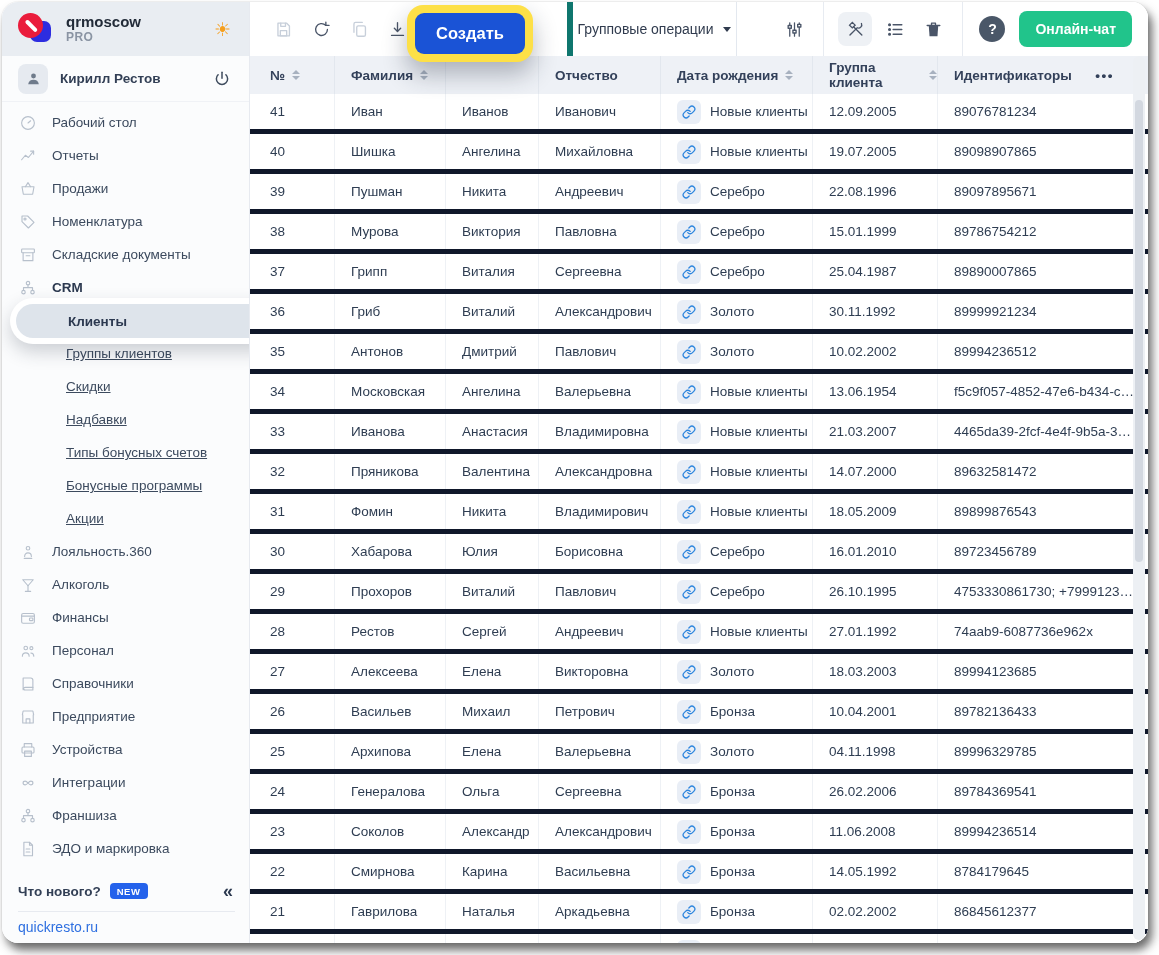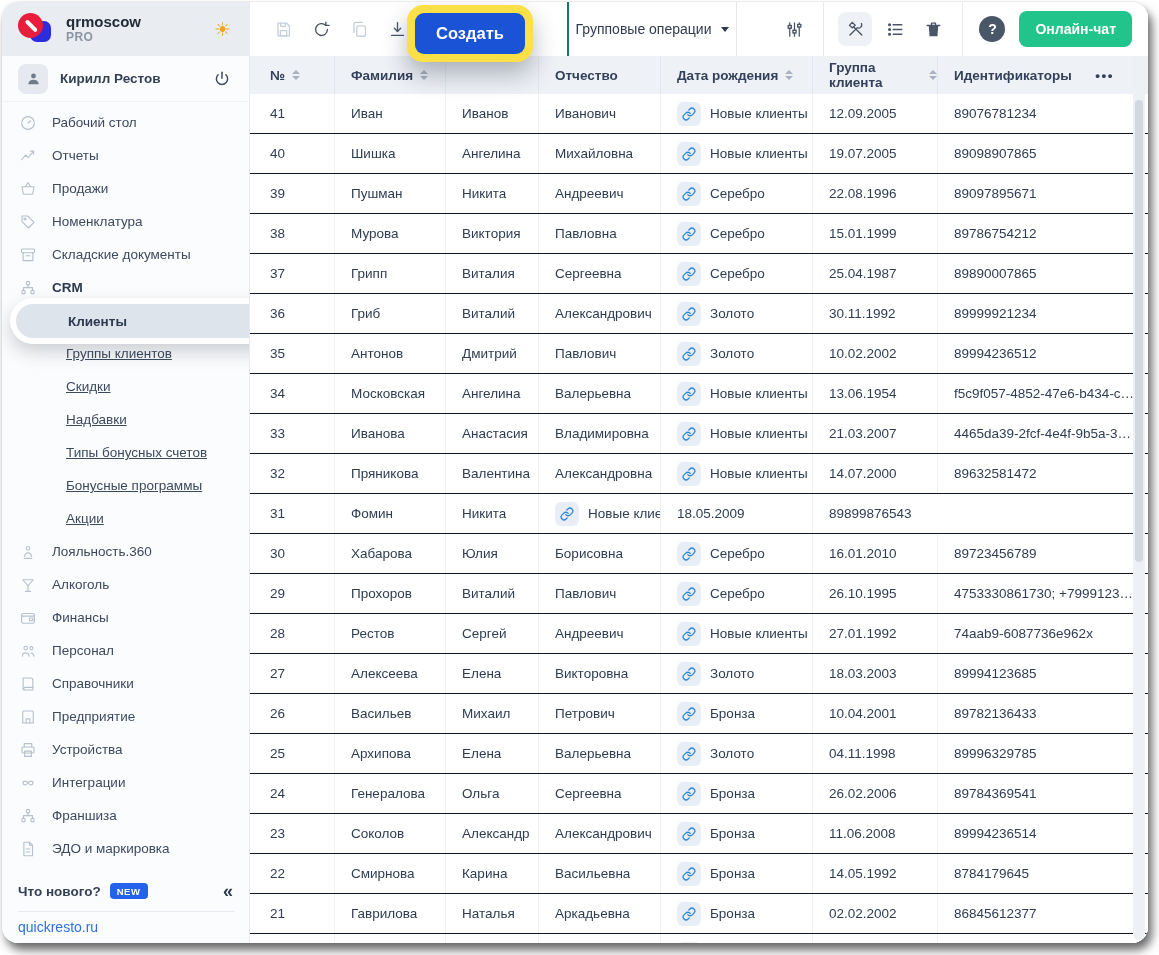--- a/index.html
+++ b/index.html
@@ -41,21 +41,21 @@
   .site-link{ font-size:14px; color:#2e6fe0; cursor:pointer;}
 
   
   .main{ flex:1; min-width:0; display:flex; flex-direction:column; position:relative; background:#fff;}
   .toolbar{ height:54px; flex:none; display:flex; align-items:center; position:relative; background:#fff; padding-left:14px;}
   .tb-ico{ width:38px; height:54px; display:flex; align-items:center; justify-content:center; color:#4a5568; cursor:pointer;}
   .tb-ico svg{ width:19px; height:19px; fill:none; stroke:currentColor; stroke-width:1.7; stroke-linecap:round; stroke-linejoin:round;}
   .tb-ico.disabled{ color:#c7cfda; cursor:default;}
   .btn-delete{ position:absolute; left:222px; top:0; height:54px; display:flex; align-items:center; font-size:14px; color:#c3ccd8; cursor:default;}
   .btn-groupops{ position:absolute; left:317px; top:0; height:54px; width:170px; display:flex; align-items:center; justify-content:center; gap:10px;
-                 border-left:2px solid #0f766e; border-right:1px solid #e3e8ef; font-size:14px; color:#303b4e; cursor:pointer; background:#fff;}
+                 border-left:6px solid #0f766e; border-right:1px solid #e3e8ef; font-size:14px; color:#303b4e; cursor:pointer; background:#fff;}
   .caret{ width:0; height:0; border-left:4.5px solid transparent; border-right:4.5px solid transparent; border-top:5px solid #303b4e;}
   .tb-right{ margin-left:auto; display:flex; align-items:center; height:54px; padding-right:16px;}
   .vsep{ width:1px; height:54px; background:#e7ebf1; margin:0 10px;}
   .tools-active{ width:34px; height:34px; background:#eef1f5; border-radius:8px; display:flex; align-items:center; justify-content:center; margin:0 4px;}
   .help{ width:26px; height:26px; border-radius:50%; background:#4a5768; color:#fff; font-size:14px; font-weight:700;
          display:flex; align-items:center; justify-content:center; margin:0 14px 0 6px; cursor:pointer;}
   .btn-chat{ height:36px; background:#21c48b; color:#fff; border:none; border-radius:8px; padding:0 16px;
              font-size:14px; font-weight:600; font-family:inherit; cursor:pointer;}
   .spot-create{ position:absolute; left:157px; top:3px; z-index:50; background:#fde047; border-radius:16px;
                 padding:8px; box-shadow:0 12px 24px rgba(30,40,60,.32);}
@@ -68,21 +68,21 @@
           font-size:13.5px; font-weight:700; color:#33415a;}
   .th{ display:flex; align-items:center; padding-left:16px; gap:7px; border-left:1px solid #e2e7ee; cursor:pointer;}
   .th:first-child{ border-left:none; padding-left:20px;}
   .sort{ display:inline-flex; flex-direction:column; gap:2.5px;}
   .sort i{ display:block; width:0; height:0; border-left:4px solid transparent; border-right:4px solid transparent;}
   .sort .up{ border-bottom:4px solid #a7b1bf;}
   .sort .dn{ border-top:4px solid #a7b1bf;}
   .th-menu{ margin-left:auto; padding-right:34px; letter-spacing:1.5px; font-weight:700; color:#33415a; cursor:pointer;}
   .tbody{ flex:1; overflow:hidden; position:relative; background:#fff;}
   .row{ height:40px; display:grid; grid-template-columns:var(--cols); align-items:stretch;
-        border-bottom:1px solid #0f172a; font-size:13.5px; color:#2e3d52; cursor:pointer; background:#fff;}
+        border-bottom:5px solid #0f172a; font-size:13.5px; color:#2e3d52; cursor:pointer; background:#fff;}
   .cell{ display:flex; align-items:center; padding:0 8px 0 16px; border-left:1px solid #eef1f5; white-space:nowrap; overflow:hidden;}
   .cell:first-child{ border-left:none; padding-left:20px;}
   .c-group{ gap:9px;}
   .badge{ width:24px; height:24px; border-radius:6px; background:#e9eef6; display:flex; align-items:center; justify-content:center; flex:none;}
   .badge svg{ width:14px; height:14px; fill:none; stroke:#2e86de; stroke-width:2.2; stroke-linecap:round; stroke-linejoin:round;}
   .scroll-track{ position:absolute; top:54px; right:3px; bottom:3px; width:12px; background:#edf0f4; border-radius:7px; z-index:15;}
   .scroll-thumb{ position:absolute; top:44px; left:2px; width:8px; height:462px; background:#d3d8e0; border-radius:4px; cursor:grab;}
 </style>
 </head>
 <body>
@@ -610,20 +610,21 @@
       <span class="gtext">Новые клиенты</span>
     </div>
     <div class="cell">14.07.2000</div>
     <div class="cell">89632581472</div>
   </div>
 
   <div class="row">
     <div class="cell">31</div>
     <div class="cell">Фомин</div>
     <div class="cell">Никита</div>
+    <div class="cell">Владимирович</div>
     <div class="cell c-group">
       <span class="badge">
         <svg viewBox="0 0 24 24">
                   <path d="M10 13a5 5 0 0 0 7.54.54l3-3a5 5 0 0 0-7.07-7.07l-1.72 1.71"></path>
                   <path d="M14 11a5 5 0 0 0-7.54-.54l-3 3a5 5 0 0 0 7.07 7.07l1.71-1.71"></path>
                 </svg>
       </span>
       <span class="gtext">Новые клиенты</span>
     </div>
     <div class="cell">18.05.2009</div>

